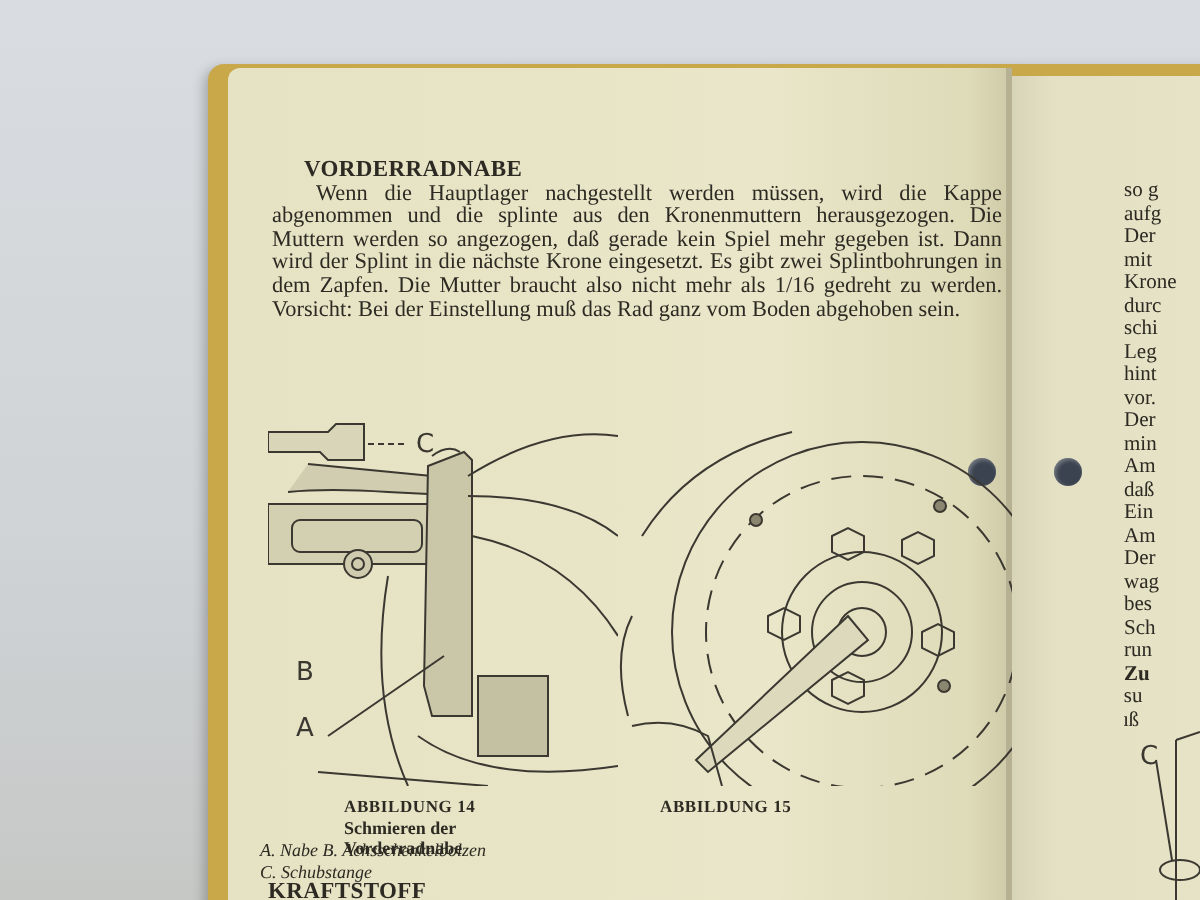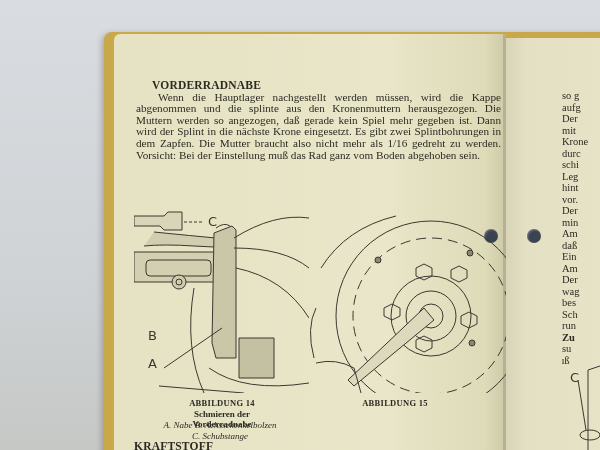--- a/index.html
+++ b/index.html
@@ -37,21 +37,21 @@
   }
   .heading { font-weight:bold; font-size:11.5px; letter-spacing:0.2px;margin-left:16px; }
   .para { text-align:justify; text-indent:22px; }
   .para-fix { margin:0; }
   .figures {
     position:absolute; left:134px; top:208px; width:366px; height:185px;
   }
   .fig14 { position:absolute; left:0; top:0; width:175px; height:185px; }
   .fig15 { position:absolute; left:172px; top:0; width:200px; height:185px; }
   .caption {
-    position:absolute; text-align:center; color:#2c2a22;
+    position:absolute; text-align:left; color:#2c2a22;
     font-size:9px; line-height:10.5px;
   }
   .cap-title { font-weight:bold; font-size:8.5px; letter-spacing:0.3px; }
   .cap-sub { font-weight:bold; }
   .cap-legend { font-style:italic; }
   .next-heading {
     position:absolute; left:134px; top:440px; font-weight:bold;
     font-size:11.5px; color:#2c2a22; letter-spacing:0.2px;
   }
   .right-col {

